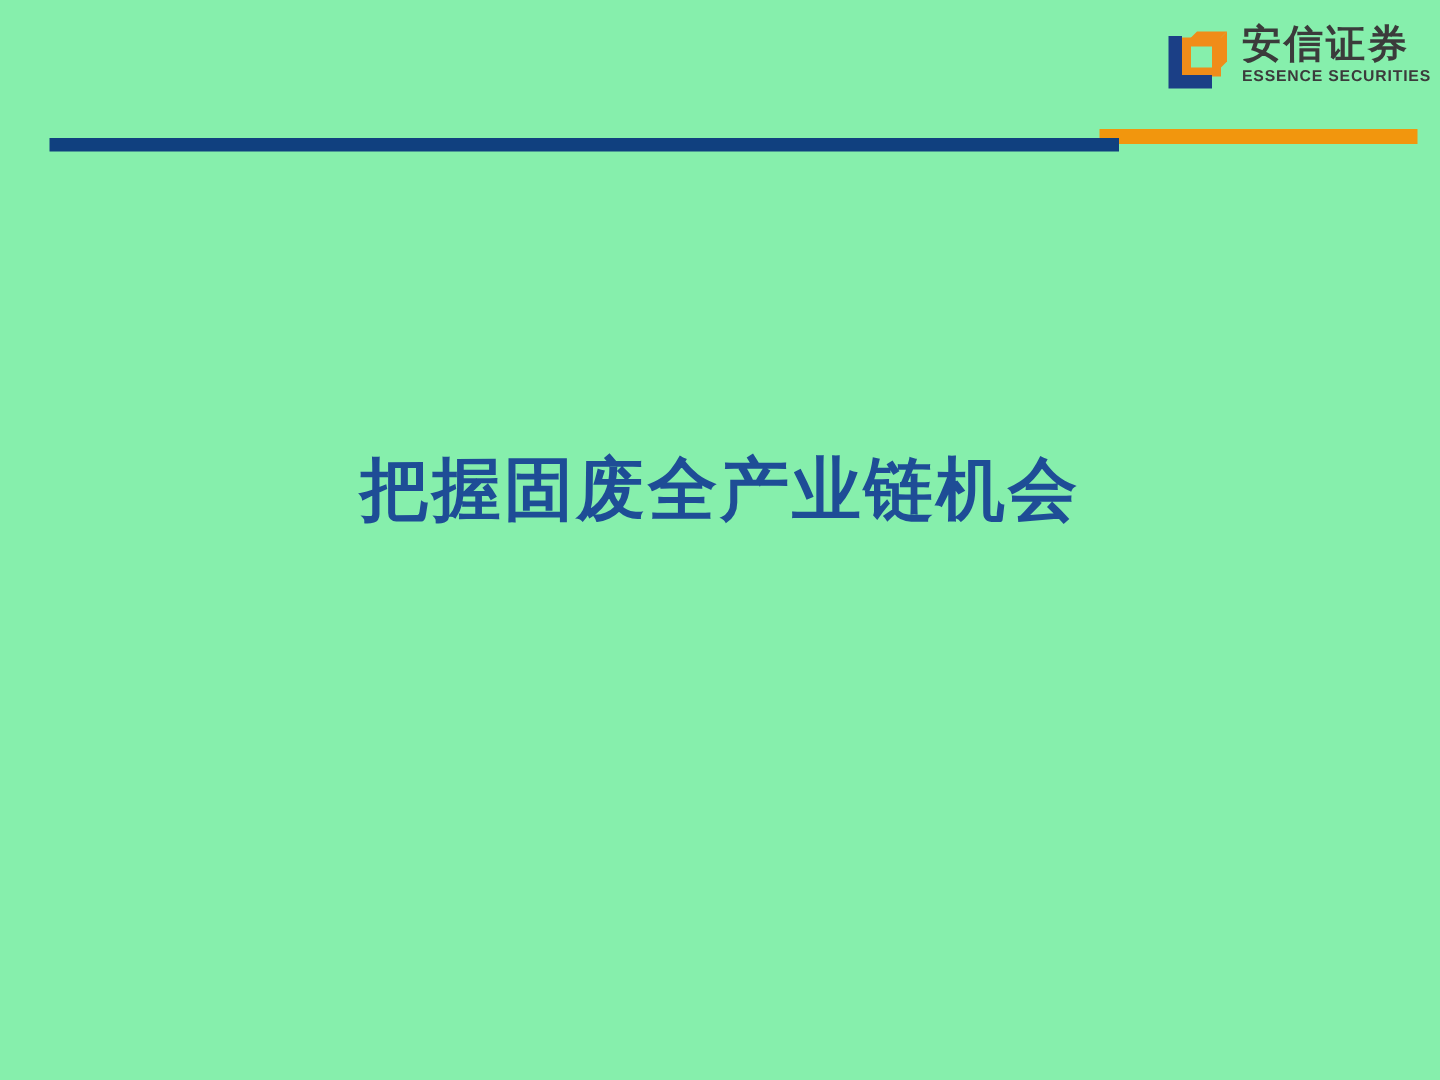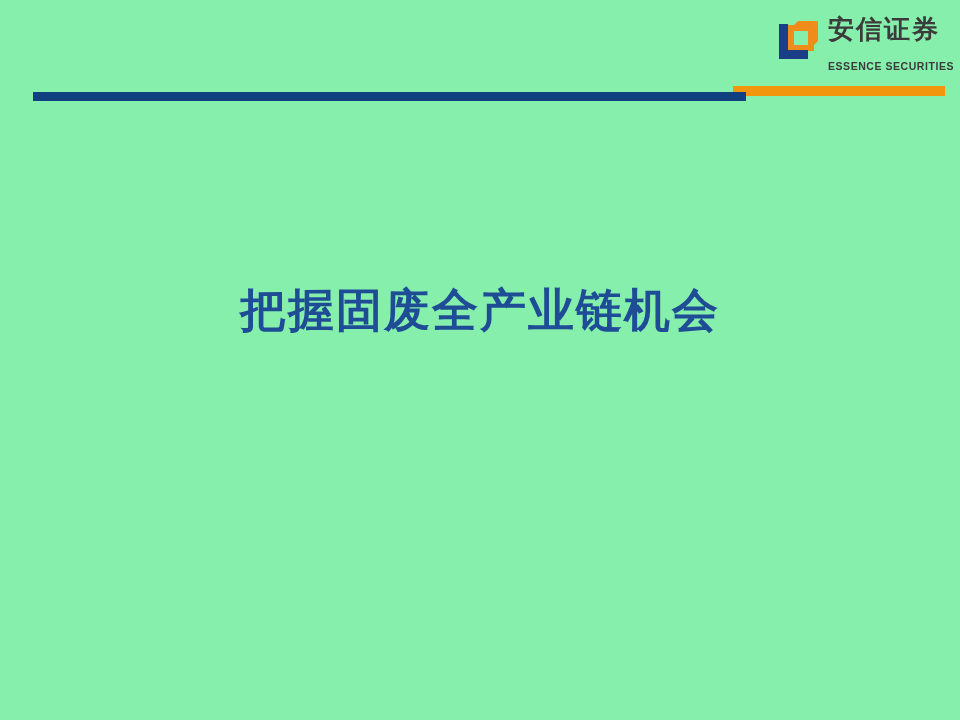--- a/index.html
+++ b/index.html
@@ -54,21 +54,21 @@
     letter-spacing: 2px;
     line-height: 1.05;
     white-space: nowrap;
   }
   .brand-en {
     font-size: 10.5px;
     font-weight: bold;
     color: #3b3b3b;
     letter-spacing: 0.55px;
     line-height: 1.1;
-    margin-top: 18px;
+    margin-top: 3px;
     white-space: nowrap;
   }
 
   
   .rule-orange {
     position: absolute;
     left: 733px;
     top: 86px;
     width: 212px;
     height: 10px;
@@ -80,21 +80,21 @@
     top: 92px;
     width: 713px;
     height: 9px;
     background: #10407f;
   }
 
   
   .title-wrap {
     position: absolute;
     left: 0;
-    top: 284px;
+    top: 300px;
     width: 960px;
     text-align: center;
   }
   .title {
     display: inline-block;
     font-size: 46px;
     font-weight: bold;
     color: #1e4d96;
     letter-spacing: 2px;
     line-height: 1.15;

